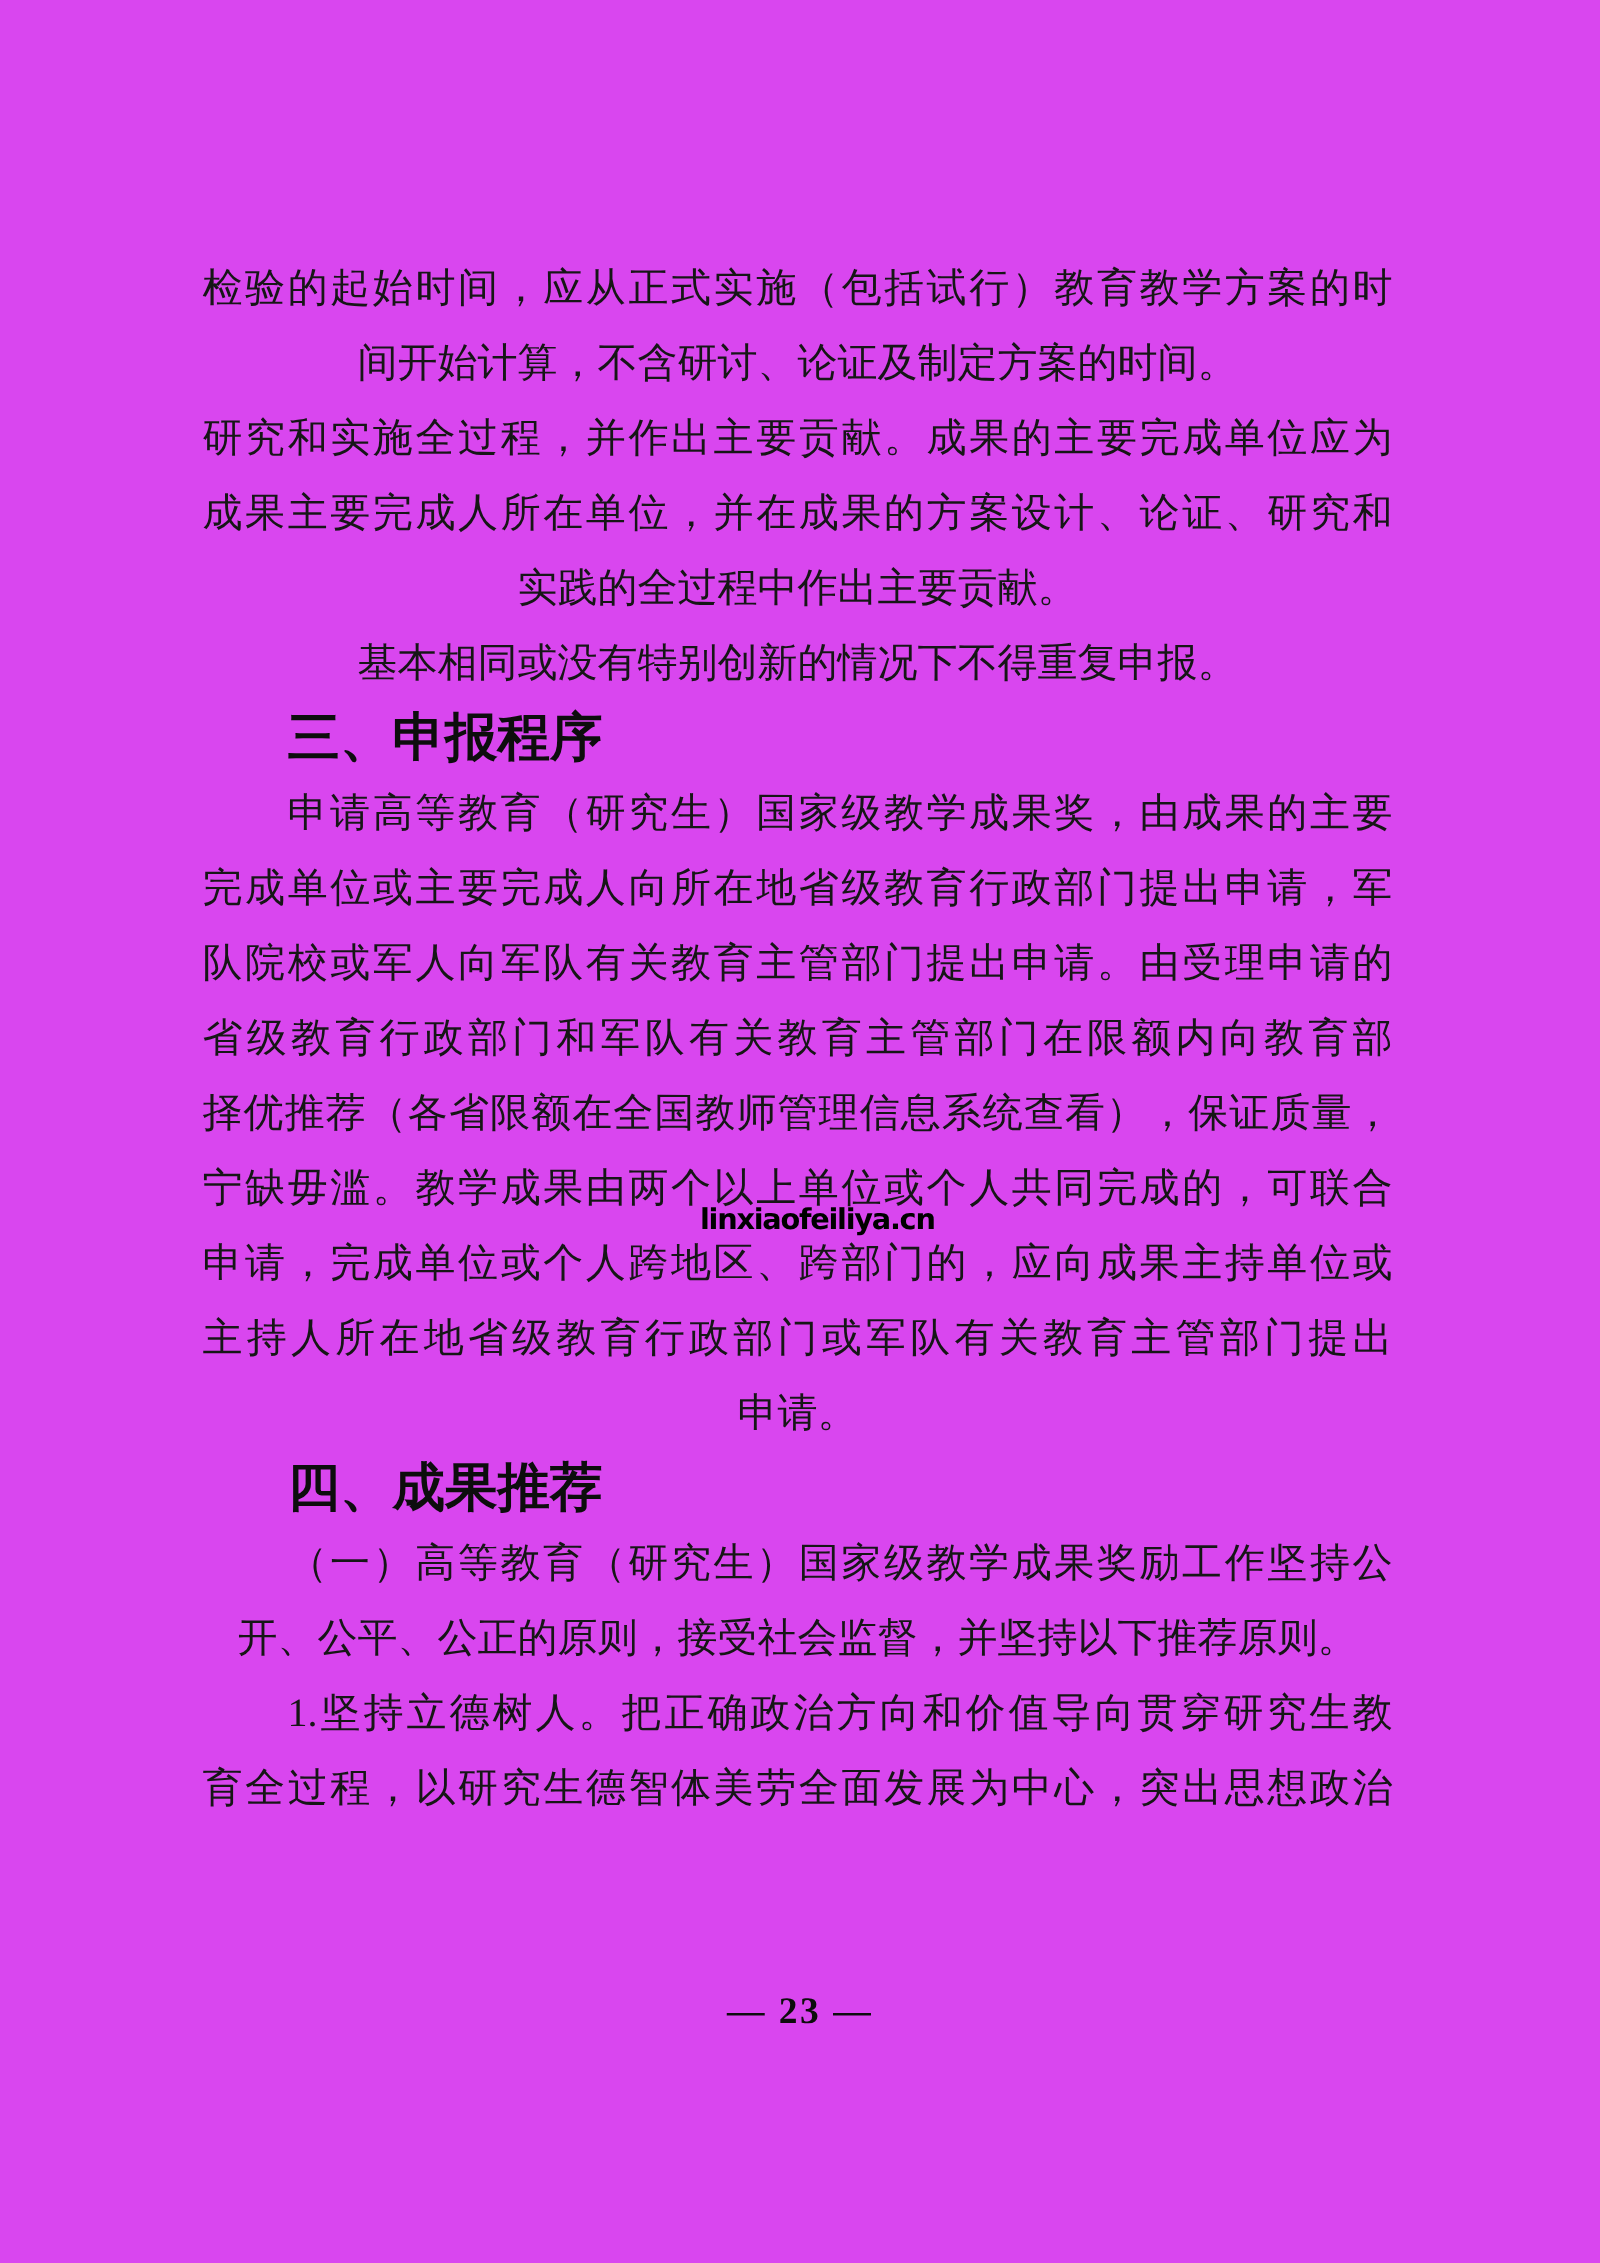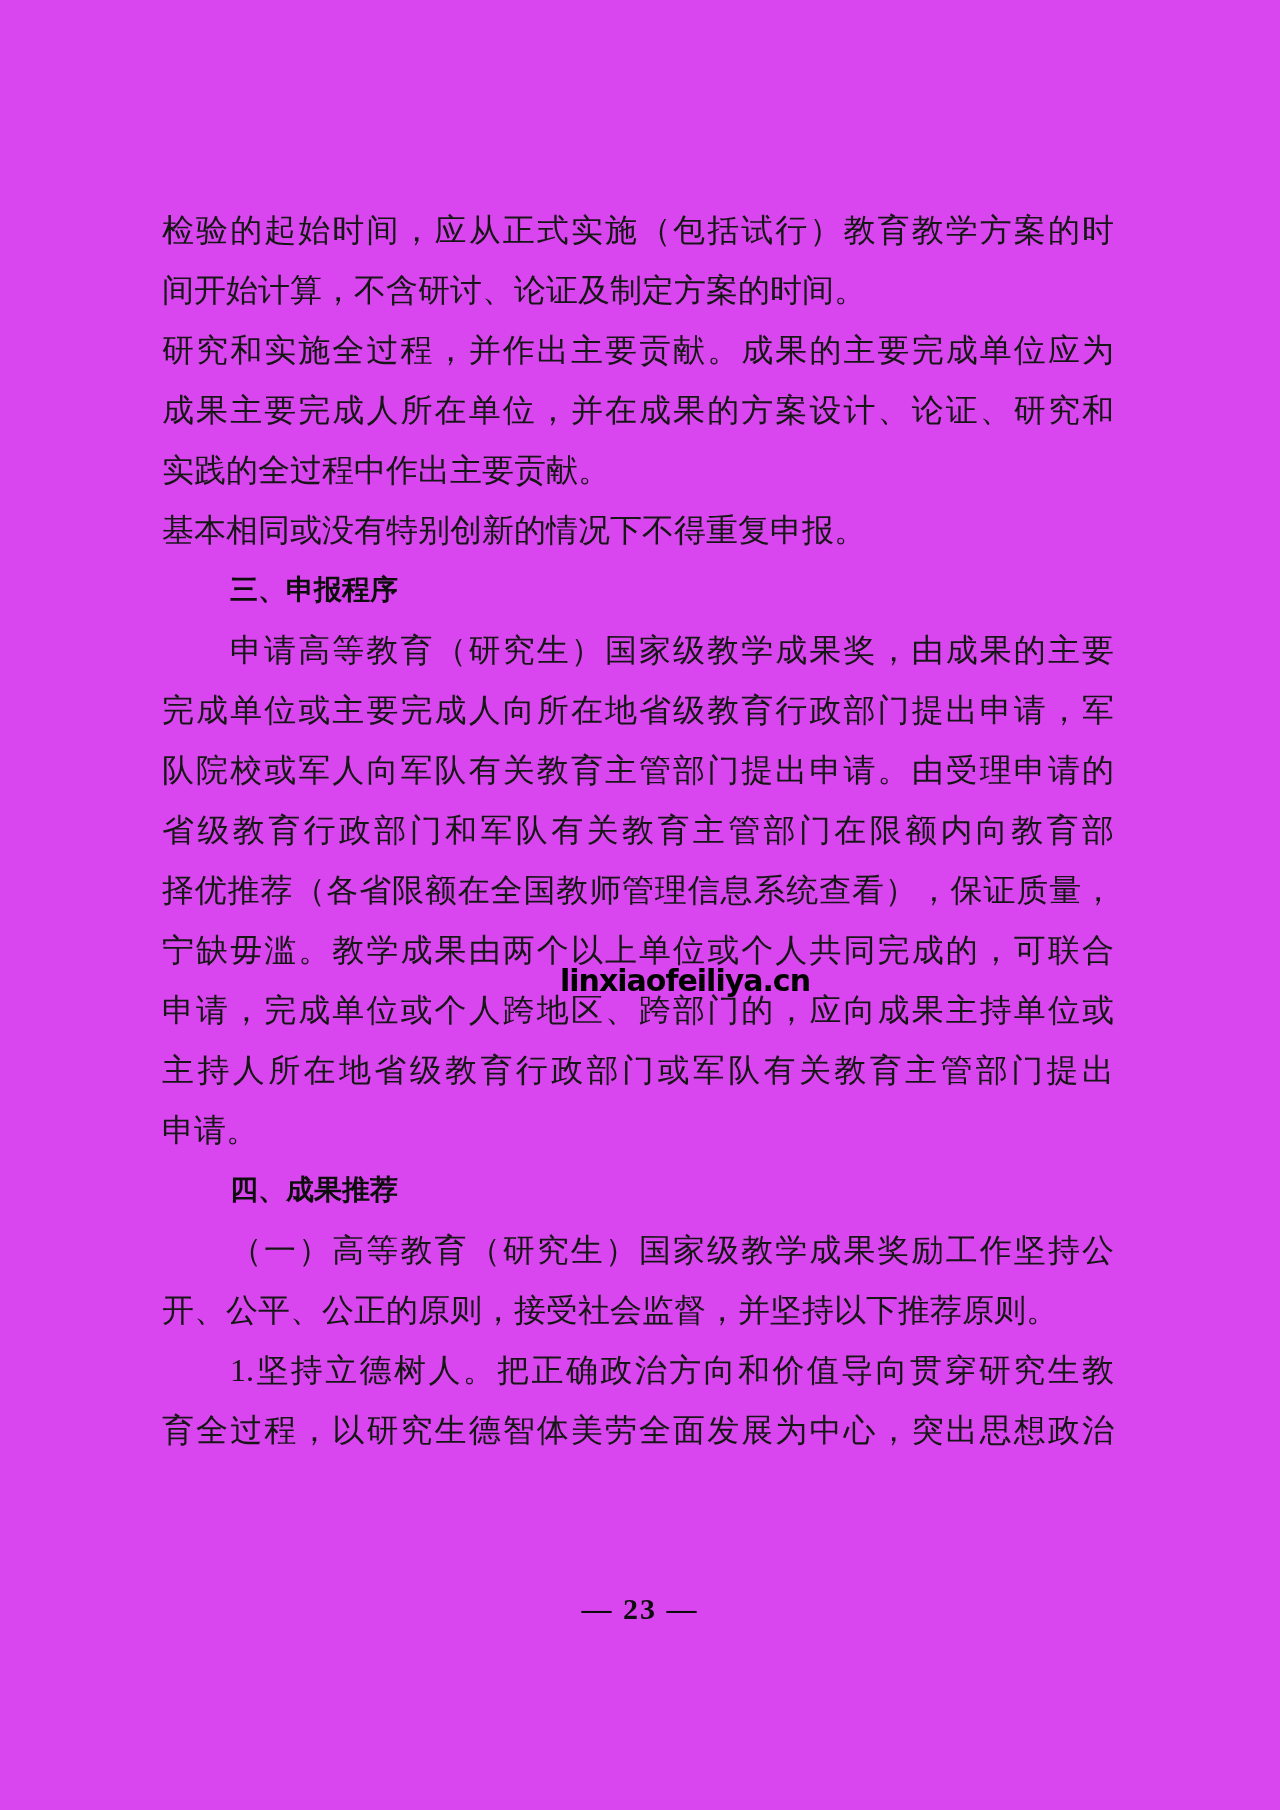--- a/index.html
+++ b/index.html
@@ -25,46 +25,46 @@
     position: absolute;
     left: 162px;
     top: 200px;
     width: 952px;
   }
   .line {
     font-size: 32px;
     line-height: 60px;
     height: 60px;
     color: #161616;
-    text-align: left;
+    text-align: center;
     overflow: hidden;
     font-family: "Liberation Serif", "DejaVu Serif", serif;
   }
   .line.justify {
     text-align: justify;
     text-align-last: justify;
   }
   .line.indent {
     padding-left: 68px;
   }
   .line.heading {
     font-family: "Liberation Sans", "DejaVu Sans", sans-serif;
     font-weight: bold;
-    font-size: 28px;
+    font-size: 42px;
     color: #0d0d0d;
     text-align: left;
     text-align-last: left;
   }
   .watermark {
     position: absolute;
     left: 560px;
     top: 963px;
     font-family: "DejaVu Sans", "Liberation Sans", sans-serif;
     font-weight: bold;
-    font-size: 30px;
+    font-size: 23px;
     letter-spacing: -1px;
     color: #000000;
     white-space: nowrap;
   }
   .footer {
     position: absolute;
     left: 0;
     top: 1592px;
     width: 1280px;
     text-align: center;

